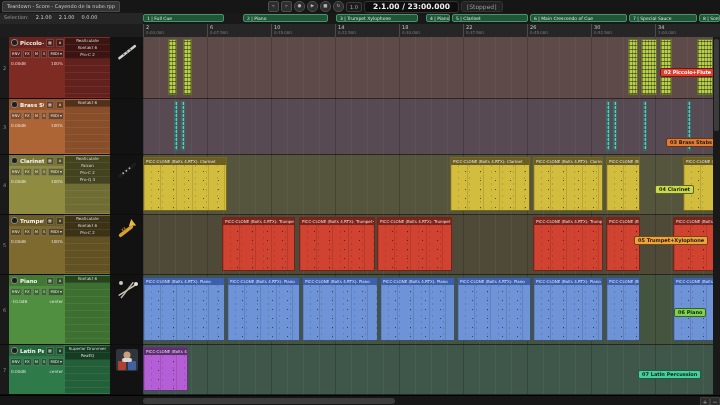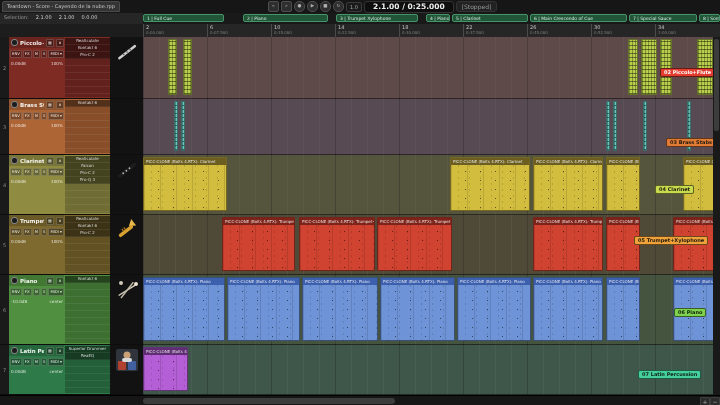--- a/index.html
+++ b/index.html
@@ -103,21 +103,21 @@
   <div class="abs" id="transport">
     <span id="tbtns" style="display:flex;gap:2px;">
         <span class="tbtn sq">«</span>
         <span class="tbtn sq">»</span>
         <span class="tbtn">●</span>
         <span class="tbtn">▶</span>
         <span class="tbtn">■</span>
         <span class="tbtn">↻</span>
       </span>
     <span id="rate-box">1.0</span>
-    <span id="time-display">2.1.00 / 0:25.000</span>
+    <span id="time-display">2.1.00 / 23:00.000</span>
     <span id="status-box">[Stopped]</span>
   </div>
 
   <div class="abs" id="selection-row">
     <span>Selection:</span>
     <span class="selval">2.1.00</span>
     <span class="selval">2.1.00</span>
     <span class="selval">0.0.00</span>
   </div>
 

